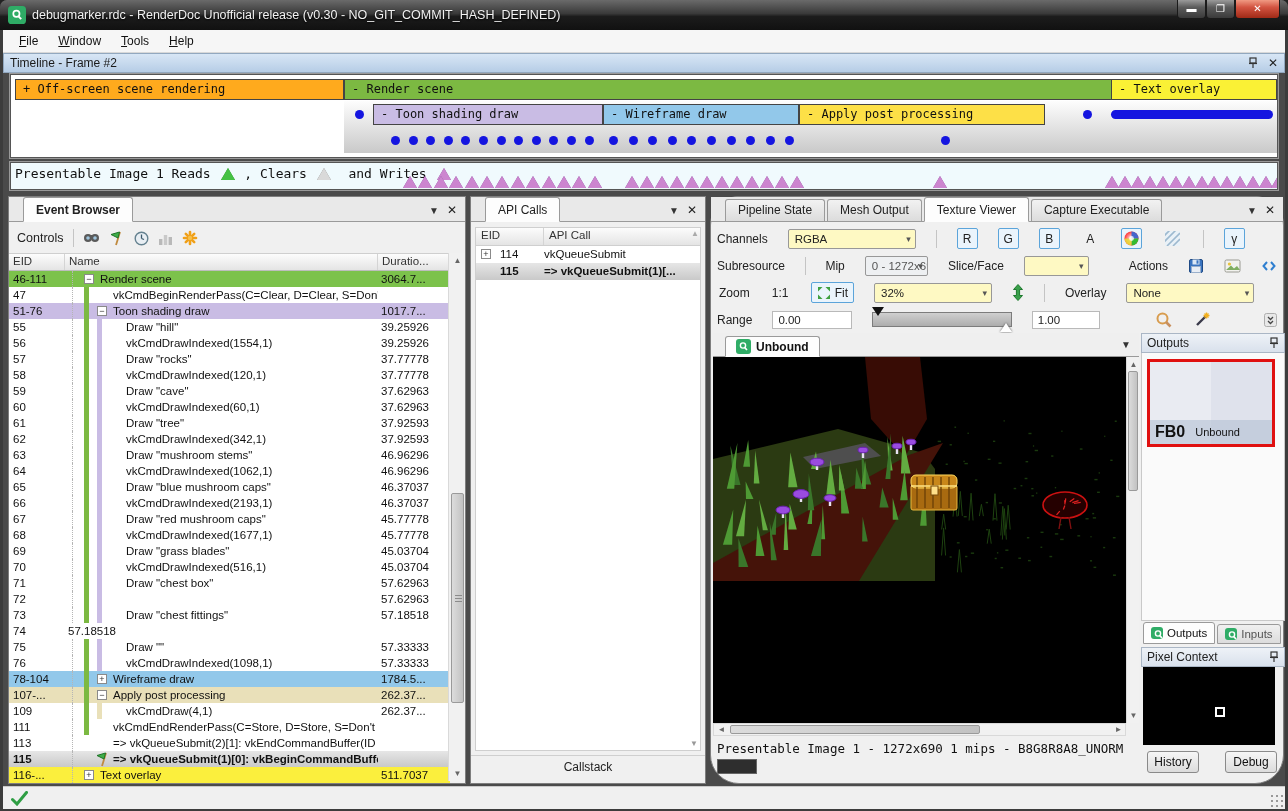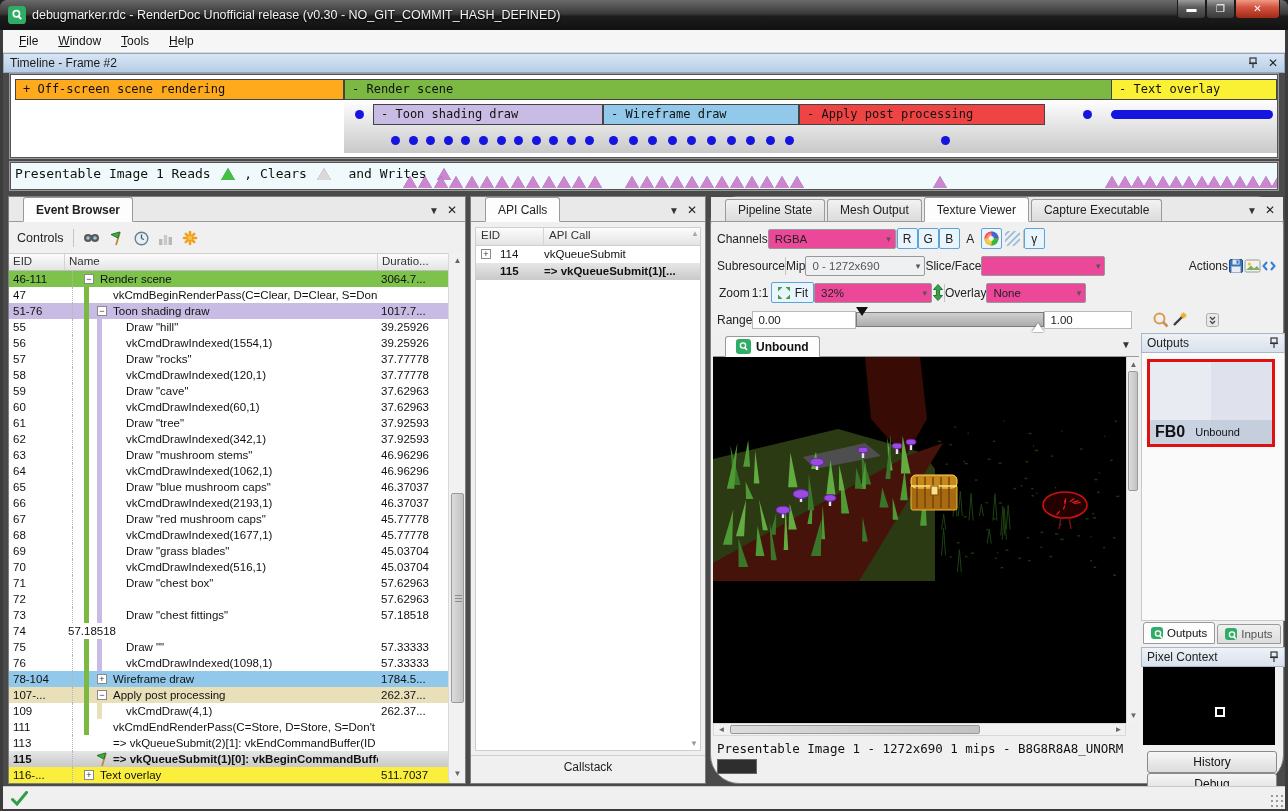--- a/index.html
+++ b/index.html
@@ -82,22 +82,22 @@
   .api-head div { padding:1px 5px; border-right:1px solid #d4d4d4; }
   .api-list { position:absolute; left:4px; right:4px; top:49px; bottom:32px; background:#fff; border:1px solid #cfcfcf; border-top:none; }
   .arow { position:relative; height:17px; display:flex; font-size:11.5px; line-height:17px; }
   .arow .a-eid { width:68px; flex:none; padding-left:24px; position:relative; }
   .arow .a-call { flex:1; white-space:nowrap; overflow:hidden; }
   .api-foot { position:absolute; left:0; right:0; bottom:6px; height:22px; border-top:1px solid #cfcfcf; text-align:center; line-height:22px; font-size:12px; color:#222; }
   .sel-gray { background:linear-gradient(#e6e6e6,#c9c9c9); font-weight:bold; }
 
   
   #tv { left:710px; width:574px;border-radius:29px; }
-  .tv-toolrow { position:absolute; left:0; right:0; height:27px; display:flex; align-items:center; gap:0; padding:0 6px; font-size:12px; color:#222; }
-  .combo { position:relative; height:20px; background:#ec4899; border:1px solid #989898; border-radius:2px; font-size:11.5px; line-height:18px; padding:0 16px 0 6px; white-space:nowrap; overflow:hidden; }
+  .tv-toolrow { position:absolute; left:0; right:0; height:27px; display:flex; align-items:center; gap:20px; padding:0 6px; font-size:12px; color:#222; }
+  .combo { position:relative; height:20px; background:#fef9c3; border:1px solid #989898; border-radius:2px; font-size:11.5px; line-height:18px; padding:0 16px 0 6px; white-space:nowrap; overflow:hidden; }
   .combo:after { content:"▾"; position:absolute; right:4px; top:0; font-size:9px; color:#555; }
   .combo.dim { background:#eef0f2; color:#555; }
   .tbtn { height:21px; min-width:21px; border:1px solid transparent; border-radius:2px; display:flex; align-items:center; justify-content:center; font-size:12px; }
   .tbtn.checked { border-color:#5ba4da; background:#eaf4fc; }
   .rangefield { height:18px; background:#fff; border:1px solid #b9b9b9; font-size:11.5px; line-height:16px; padding:0 5px; }
   .rangetrack { position:relative; height:15px; background:linear-gradient(#cfcfcf,#adadad); border:1px solid #7c7c7c; }
   .rt-min { position:absolute; left:-1px; top:-6px; width:0; height:0; border-left:6px solid transparent; border-right:6px solid transparent; border-top:9px solid #111; }
   .rt-max { position:absolute; right:-1px; bottom:-6px; width:0; height:0; border-left:6px solid transparent; border-right:6px solid transparent; border-bottom:9px solid #fff; filter:drop-shadow(0 0 1px #555); }
 
   .tv-content { position:absolute; left:2px; top:136px; width:426px; bottom:2px; }
@@ -113,21 +113,21 @@
   .thumb-area { position:absolute; left:0; right:0; top:20px; height:268px; background:#fafafa; border:1px solid #c9c9c9; border-top:none; }
   .fb-thumb { position:absolute; left:5px; top:6px; width:128px; height:88px; border:3px solid #e01010;
     background:linear-gradient(90deg,#e9ebf2 50%,#dfe2ec 50%); }
   .fb-label { position:absolute; left:0; right:0; bottom:0; height:24px; background:rgba(175,190,210,.55); display:flex; align-items:center; padding:0 5px; gap:10px; }
   .side-tabs { position:absolute; left:0; right:0; top:288px; height:23px; display:flex; align-items:flex-end; padding-left:2px; }
   .side-tab { height:20px; display:flex; align-items:center; gap:4px; padding:0 7px; font-size:11.5px; border:1px solid #9a9a9a; border-radius:3px 3px 0 0; background:linear-gradient(#f0f0f0,#dcdcdc); color:#555; margin-right:2px; }
   .side-tab.active { background:#fdfdfd; color:#111; height:22px; }
   .pc-hd { position:absolute; left:0; right:0; top:314px; }
   .pc-box { position:absolute; left:2px; right:10px; top:334px; height:78px; background:#000; }
   .pc-sq { position:absolute; width:10px; height:10px; border:2px solid #fff; }
-  .btnrow { position:absolute; left:0; right:0; top:418px; display:flex; justify-content:space-between; padding:0 8px 0 6px;flex-direction:column; }
+  .btnrow { position:absolute; left:0; right:0; top:418px; display:flex; justify-content:space-between; padding:0 8px 0 6px; }
   .pushbtn { min-width:52px; height:22px; border:1px solid #8a8a8a; border-radius:3px; background:linear-gradient(#f6f6f6,#dcdcdc); font-size:12px; line-height:20px; text-align:center; color:#111; }
 
   
   .statusbar { position:absolute; left:3px; right:3px; top:786px; height:23px; background:#f0f0f0; border-top:1px solid #c9c9c9;
     display:flex; align-items:center; gap:7px; padding-left:8px; font-size:12px; color:#1a1a1a; }
   .grip { position:absolute; right:2px; bottom:2px; width:13px; height:13px;
     background:radial-gradient(circle at 2px 2px,#999 1px,transparent 1.5px); background-size:5px 5px; }
 
   svg { display:block; }
 </style>
@@ -174,21 +174,21 @@
     <span class="x-btn" style="margin-left:10px;">✕</span>
   </div>
   <div class="tl-body" id="tl-body">
       <div class="tl-lane" style="left: 333px; width: 770px;"></div>
       <div class="tl-lane" style="left: 1100px; width: 166px;"></div>
       <div class="tl-bar" style="left: 4px; width: 329px; top: 4px; background: rgb(255, 170, 29);">+ Off-screen scene rendering</div>
       <div class="tl-bar" style="left: 333px; width: 770px; top: 4px; background: rgb(124, 185, 66);">- Render scene</div>
       <div class="tl-bar" style="left: 1100px; width: 166px; top: 4px; background: rgb(250, 241, 53);">- Text overlay</div>
       <div class="tl-bar" style="left: 362px; width: 230px; top: 29px; background: rgb(201, 188, 228);">- Toon shading draw</div>
       <div class="tl-bar" style="left: 592px; width: 196px; top: 29px; background: rgb(146, 200, 234);">- Wireframe draw</div>
-      <div class="tl-bar" style="left: 788px; width: 246px; top: 29px; background: #ef4444;">- Apply post processing</div>
+      <div class="tl-bar" style="left: 788px; width: 246px; top: 29px; background: #fde047;">- Apply post processing</div>
       <div class="tl-dot" style="left: 344px; top: 35px; background: rgb(21, 21, 224);"></div>
       <div class="tl-dot" style="left: 1072px; top: 35px; background: rgb(21, 21, 224);"></div>
       <div class="tl-dot" style="left: 380px; top: 61px; background: rgb(21, 21, 224);"></div>
       <div class="tl-dot" style="left: 397.6px; top: 61px; background: rgb(21, 21, 224);"></div>
       <div class="tl-dot" style="left: 415.2px; top: 61px; background: rgb(21, 21, 224);"></div>
       <div class="tl-dot" style="left: 432.8px; top: 61px; background: rgb(21, 21, 224);"></div>
       <div class="tl-dot" style="left: 450.4px; top: 61px; background: rgb(21, 21, 224);"></div>
       <div class="tl-dot" style="left: 468px; top: 61px; background: rgb(21, 21, 224);"></div>
       <div class="tl-dot" style="left: 485.6px; top: 61px; background: rgb(21, 21, 224);"></div>
       <div class="tl-dot" style="left: 503.2px; top: 61px; background: rgb(21, 21, 224);"></div>
@@ -764,21 +764,21 @@
         <span>Fit</span>
       </div>
       <div class="combo" style="width:118px;">32%</div>
       <span class="icon-slot">
           <svg width="12" height="17" viewBox="0 0 12 17">
             <path d="M6 0.5 L10.5 5.5 L7.6 5.5 L7.6 11.5 L10.5 11.5 L6 16.5 L1.5 11.5 L4.4 11.5 L4.4 5.5 L1.5 5.5 Z" fill="#3aa04a" stroke="#1f7a2f"></path>
           </svg>
         </span>
       <span class="vsep"></span>
       <span>Overlay</span>
-      <div class="combo" style="width:100px;">None</div>
+      <div class="combo" style="width:128px;">None</div>
     </div>
 
     <div class="tv-toolrow" style="top:109px;">
       <span>Range</span>
       <div class="rangefield" style="width:104px;">0.00</div>
       <div class="rangetrack" style="width:188px;">
         <div class="rt-min"></div>
         <div class="rt-max"></div>
       </div>
       <div class="rangefield" style="width:88px;">1.00</div>

